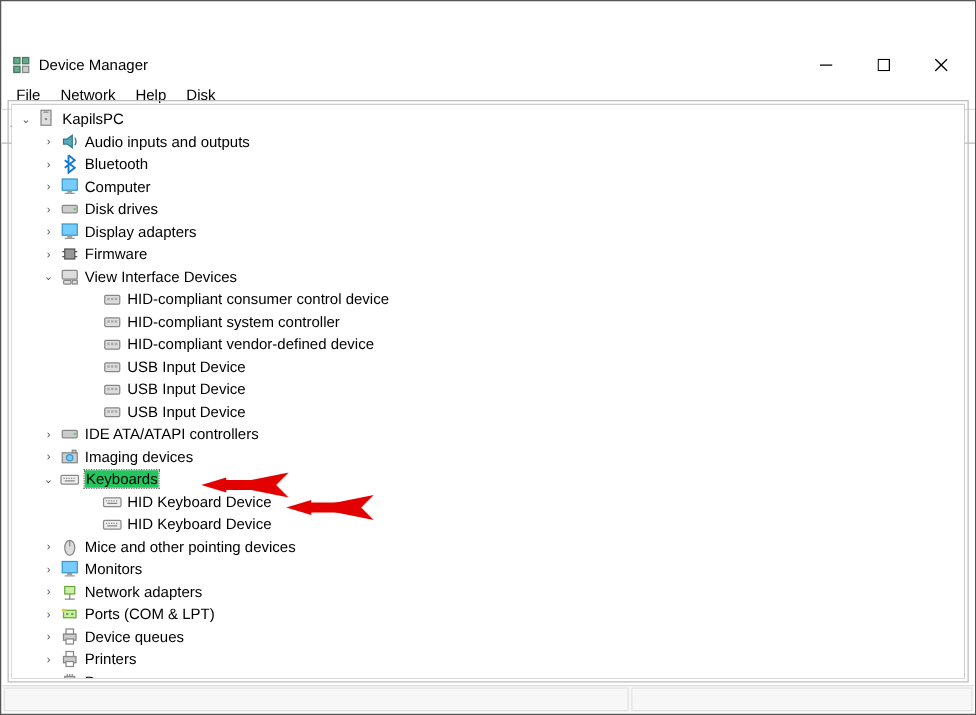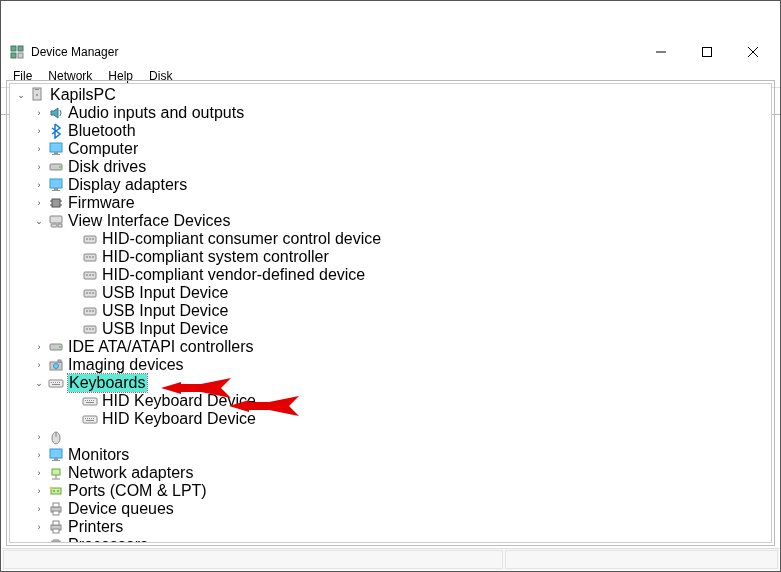--- a/index.html
+++ b/index.html
@@ -21,22 +21,22 @@
 .tool-btn { width:22px; height:22px; display:flex; align-items:center; justify-content:center; border:1px solid transparent; }
 .tool-sep { width:1px; height:20px; background:#ccc; margin:0 3px; }
 
 
 .tree-container { position:absolute; top:79px; left:1px; right:1px; bottom:25px; border:1px solid #bbb; margin:0 4px; overflow:auto; }
 .tree-inner { position:absolute; top:2px; bottom:2px; left:2px; right:2px; border:1px solid #ccc; overflow-y:scroll; background:#fff; }
 .tree { padding:2px 0; font-size:12px; }
 .node { display:flex; align-items:center; height:18px; white-space:nowrap; }
 .expand { width:14px; text-align:center; font-size:9px; color:#555; margin-right:2px;}
 .node-icon { width:16px; height:16px; display:flex; align-items:center; justify-content:center; margin-right:4px; flex-shrink:0;}
-.node-label { font-size:16px; }
-.selected .node-label { background:#5eead4; outline:1px dotted #777; padding:0 1px; }
+.node-label { font-size:12px; }
+.selected .node-label { background:#22c55e; outline:1px dotted #777; padding:0 1px; }
 .indent-0 { padding-left:4px; }
 .indent-1 { padding-left:22px; }
 .indent-2 { padding-left:56px;text-align:right; }
 
 
 .arrow { position:absolute; width:70px; height:32px; pointer-events:none; }
 .arrow svg { width:100%; height:100%; }
 
 
 .statusbar { position:absolute; bottom:1px; left:1px; right:1px; height:22px; border-top:1px solid #ddd; background:#f7f7f7; display:flex; }
@@ -369,20 +369,21 @@
           <span class="node-label">HID Keyboard Device</span>
         </div>
         <div class="node indent-1 ">
           <span class="expand">›</span>
           <span class="node-icon">
             <svg viewBox="0 0 16 16">
               <ellipse cx="8" cy="9" rx="4" ry="6" fill="#ddd" stroke="#888"></ellipse>
               <line x1="8" y1="3" x2="8" y2="8" stroke="#888"></line>
             </svg>
           </span>
+          <span class="node-label">Mice and other pointing devices</span>
         </div>
         <div class="node indent-1 ">
           <span class="expand">›</span>
           <span class="node-icon">
             <svg viewBox="0 0 16 16">
               <rect x="2" y="2" width="12" height="9" fill="#7cf" stroke="#39c"></rect>
               <rect x="6" y="11" width="4" height="2" fill="#999"></rect>
               <rect x="4" y="13" width="8" height="1" fill="#999"></rect>
             </svg>
           </span>

